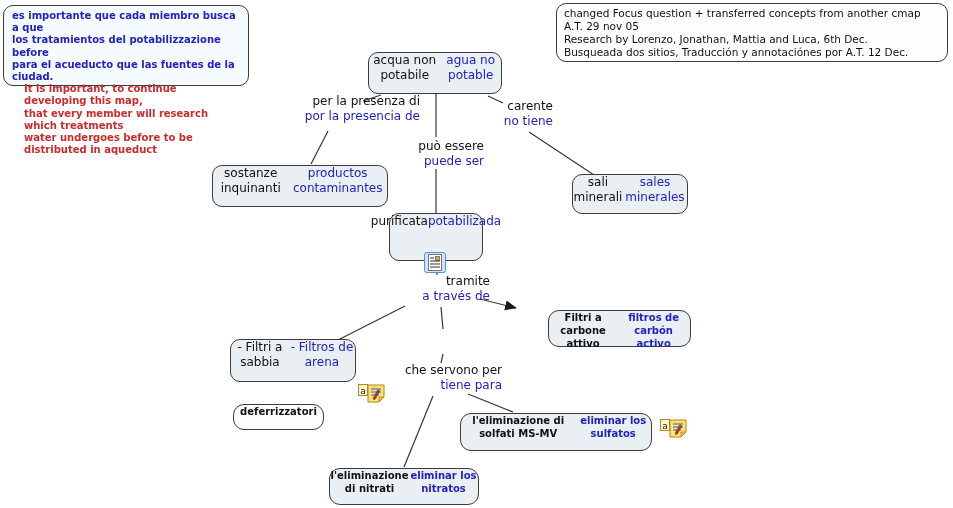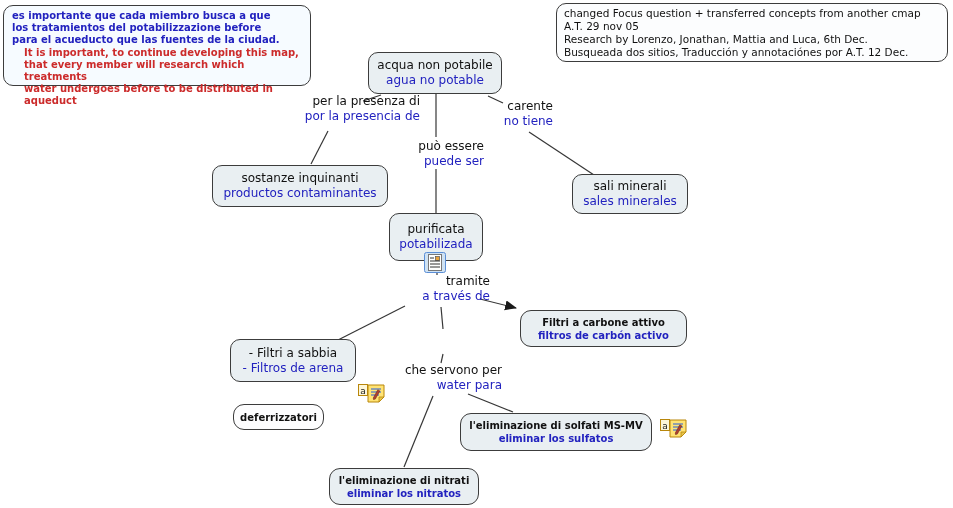--- a/index.html
+++ b/index.html
@@ -1,30 +1,30 @@
 <!DOCTYPE html>
 <html><head>
 <meta charset="utf-8">
 <style>
   html,body{margin:0;padding:0;background:#fff;}
   .canvas{position:relative;width:953px;height:508px;background:#ffffff;
           font-family:"DejaVu Sans",sans-serif;overflow:hidden;color:#111;}
   .wires{position:absolute;left:0;top:0;z-index:1;}
   .wires line{stroke:#363636;stroke-width:1.2;}
   .node{position:absolute;z-index:3;box-sizing:border-box;background:#e9eff2;
-        border:1.3px solid #3c3c3c;border-radius:10px;display:flex;flex-direction:column;
-        align-items:center;justify-content:center;text-align:center;
+        border:1.3px solid #3c3c3c;border-radius:10px;display:flex;flex-direction:row;
+        align-items:flex-start;justify-content:center;text-align:center;
         font-size:12px;line-height:15px;}
   .node.small{font-size:10px;font-weight:bold;line-height:13px;border-radius:11px;}
   .node.white{background:#fdfdfe;}
   .es{color:#2222bf;}
   .link-label{position:absolute;z-index:2;text-align:right;font-size:12px;line-height:15px;background:transparent;}
   .infobox{position:absolute;z-index:3;box-sizing:border-box;border:1.6px solid #3c3c3c;
            border-radius:10px;}
-  .infobox.left{left:3px;top:5px;width:308px;height:81px;background:#f6fbff;
+  .infobox.left{left:3px;top:5px;width:246px;height:81px;background:#f6fbff;
                 padding:4px 8px;font-size:10px;font-weight:bold;line-height:12.2px;}
   .infobox.right{left:556px;top:3px;width:392px;height:59px;background:#fcfdfe;
                  padding:3px 7px;font-size:10.5px;line-height:13px;}
   .blue{color:#2222bf;}
   .red{color:#cc2b2b;padding-left:12px;}
   .icon{position:absolute;z-index:4;}
 </style>
 </head>
 <body>
 
@@ -112,34 +112,34 @@
       <line x1="6" y1="12" x2="16" y2="12" stroke="#333" stroke-width="1"></line>
       <line x1="6" y1="15" x2="16" y2="15" stroke="#333" stroke-width="1"></line>
     </svg>
   </div>
 
   <div class="link-label" style="left:385px;top:274px;width:105px">
     <div>tramite</div>
     <div class="es">a través de</div>
   </div>
 
-  <div class="node small" style="left:520px;top:310px;width:167px;height:37px">
+  <div class="node small" style="left:548px;top:310px;width:143px;height:37px">
     <div>Filtri a carbone attivo</div>
     <div class="es">filtros de carbón activo</div>
   </div>
 
   <div class="node" style="left:230px;top:339px;width:126px;height:43px">
     <div>- Filtri a sabbia</div>
     <div class="es">- Filtros de arena</div>
   </div>
 
 
   <div class="link-label" style="left:378px;top:363px;width:124px">
     <div>che servono per</div>
-    <div class="es">water para</div>
+    <div class="es">tiene para</div>
   </div>
 
   <div class="icon" style="left:358px;top:383px">
     <svg width="27" height="22">
       <rect x="0.5" y="1.5" width="9" height="11" fill="#fdf6d8" stroke="#b8860b"></rect>
       <text x="5" y="10.5" font-size="9" font-family="DejaVu Sans, sans-serif" text-anchor="middle" fill="#222">a</text>
       <path d="M10,2 h16 v12 l-5,5 h-11 z" fill="#ffe374" stroke="#b8860b"></path>
       <path d="M26,14 l-5,5 v-5 z" fill="#e8c54a" stroke="#b8860b" stroke-width="0.8"></path>
       <line x1="13" y1="6" x2="23" y2="6" stroke="#3a6bd6" stroke-width="1.1"></line>
       <line x1="13" y1="9" x2="23" y2="9" stroke="#3a6bd6" stroke-width="1.1"></line>

